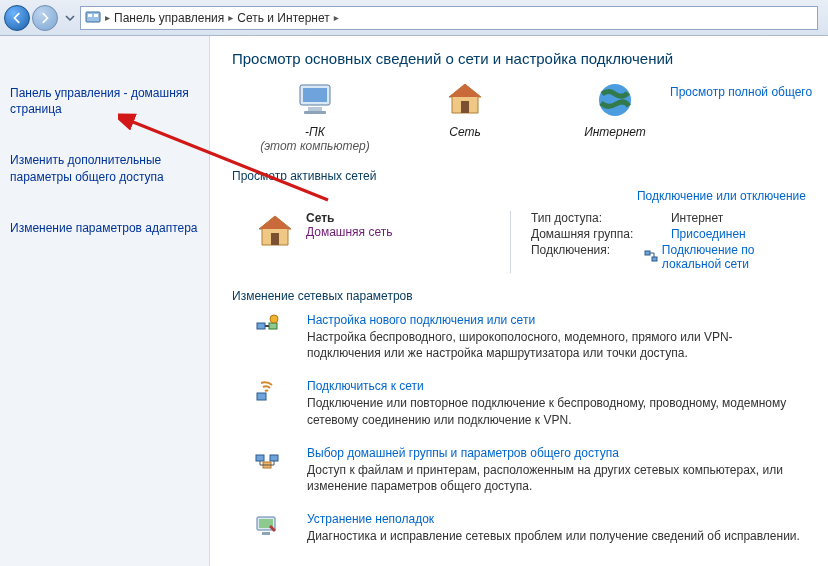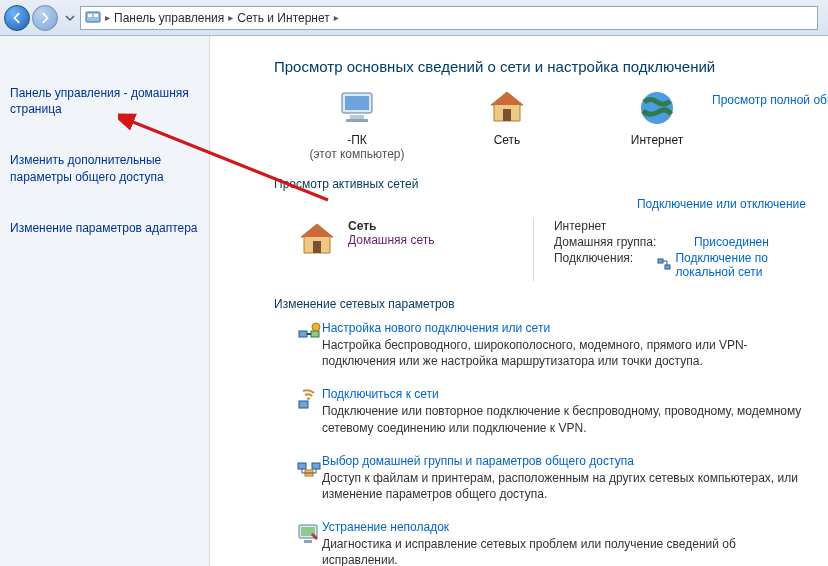--- a/index.html
+++ b/index.html
@@ -56,36 +56,35 @@
   .sidebar a {
     display: block;
     color: #003399;
     text-decoration: none;
     margin-bottom: 14px;
     line-height: 1.35;
     margin-top: 35px;
   }
   .content {
     flex: 1;
-    padding: 16px 22px 12px 22px;
+    padding: 8px 22px 12px 22px;
     color: #2b2b2b;
     overflow: auto;
-    margin-left: 42px;
   }
   h1.title {
     font-size: 15px;
     font-weight: normal;
     color: #003d68;
     margin: 6px 0 12px 0;
   }
   .maprow {
     display: flex;
     align-items: flex-start;
   }
-  .mapitems { display:flex; align-items:flex-start; gap:40px; flex:1; padding-left:28px;}
+  .mapitems { display:flex; align-items:flex-start; gap:40px; flex:1; padding-left:28px;font-style:italic;}
   .mapnode { text-align:center; width:110px; }
   .mapnode .big { width:42px; height:42px; margin:0 auto 4px; display:flex; align-items:center; justify-content:center;}
   .mapnode .lbl { color:#1b1b1b; }
   .mapnode .sub { color:#555; }
   .fullmap { color:#0066cc; text-decoration:none; margin-top:6px; white-space:nowrap;}
   .section-title {
     color:#0a3d61;
     margin: 16px 0 6px 0;
     font-weight:normal;
     position:relative;
@@ -103,21 +102,21 @@
   .net-name { font-weight:bold; }
   .net-type { color:#701a75; text-decoration:none;}
   .net-right { border-left:1px solid #d0d7e0; padding-left:20px; }
   .kv { display:flex; margin-bottom:2px;}
   .kv .k { width:140px; color:#333;}
   .kv .v { color:#333; display:flex; align-items:center; gap:4px;}
   .kv .v a { color:#0066cc; text-decoration:none;}
   .connlink { text-align:right; margin-top:4px;}
   .connlink a{ color:#0066cc; text-decoration:none;}
   .tasks { margin-top:10px; padding-left:22px;}
-  .task { display:flex; gap:0; margin-bottom:18px; align-items:flex-start;}
+  .task { display:flex; gap:27px; margin-bottom:18px; align-items:flex-start;}
   .task .ticon{ width:26px; height:26px; flex-shrink:0; display:flex; align-items:center; justify-content:center;}
   .task a.ttitle{ color:#0066cc; text-decoration:none;}
   .task .tdesc{ color:#333; margin-top:2px; line-height:1.35;}
   .arrow-annotation{
     position:absolute;
     left:118px; top:100px;
     pointer-events:none;
   }
 </style>
 </head>
@@ -214,20 +213,21 @@
               <rect x="17" y="22" width="8" height="12" fill="#7a5030"></rect>
             </svg>
         </div>
         <div>
           <div class="net-name">Сеть</div>
           <a class="net-type">Домашняя сеть</a>
         </div>
       </div>
       <div class="net-right">
         <div class="kv">
+          <div class="k">Тип доступа:</div>
           <div class="v">Интернет</div>
         </div>
         <div class="kv">
           <div class="k">Домашняя группа:</div>
           <div class="v">
               <a>Присоединен</a>
             </div>
         </div>
         <div class="kv">
           <div class="k">Подключения:</div>

